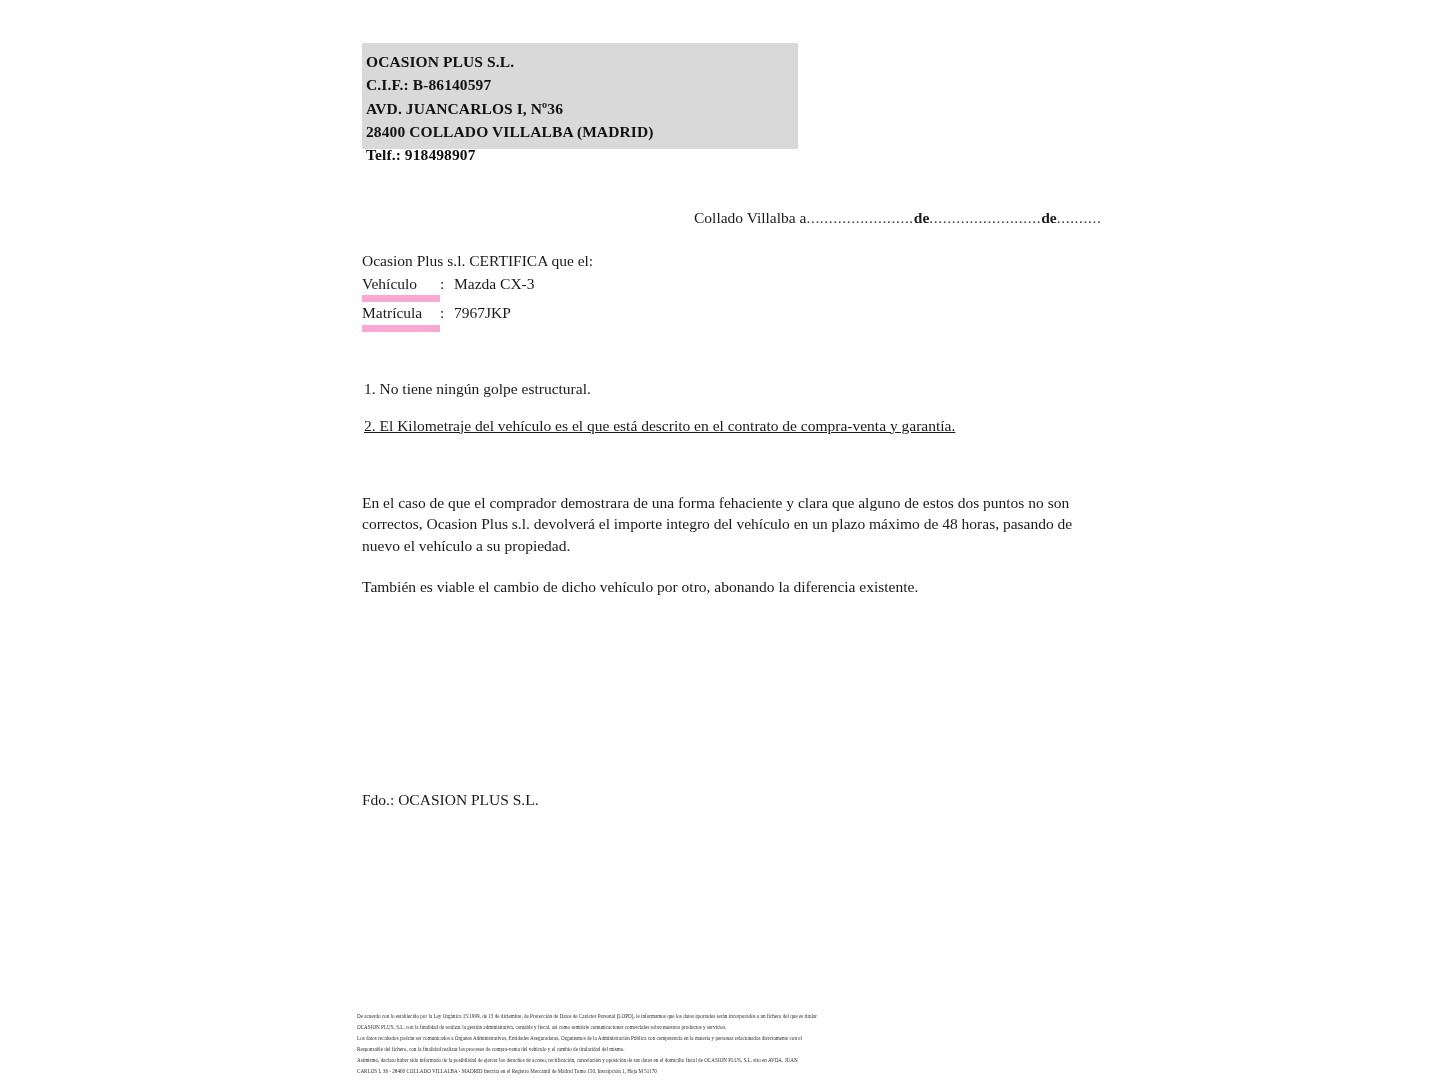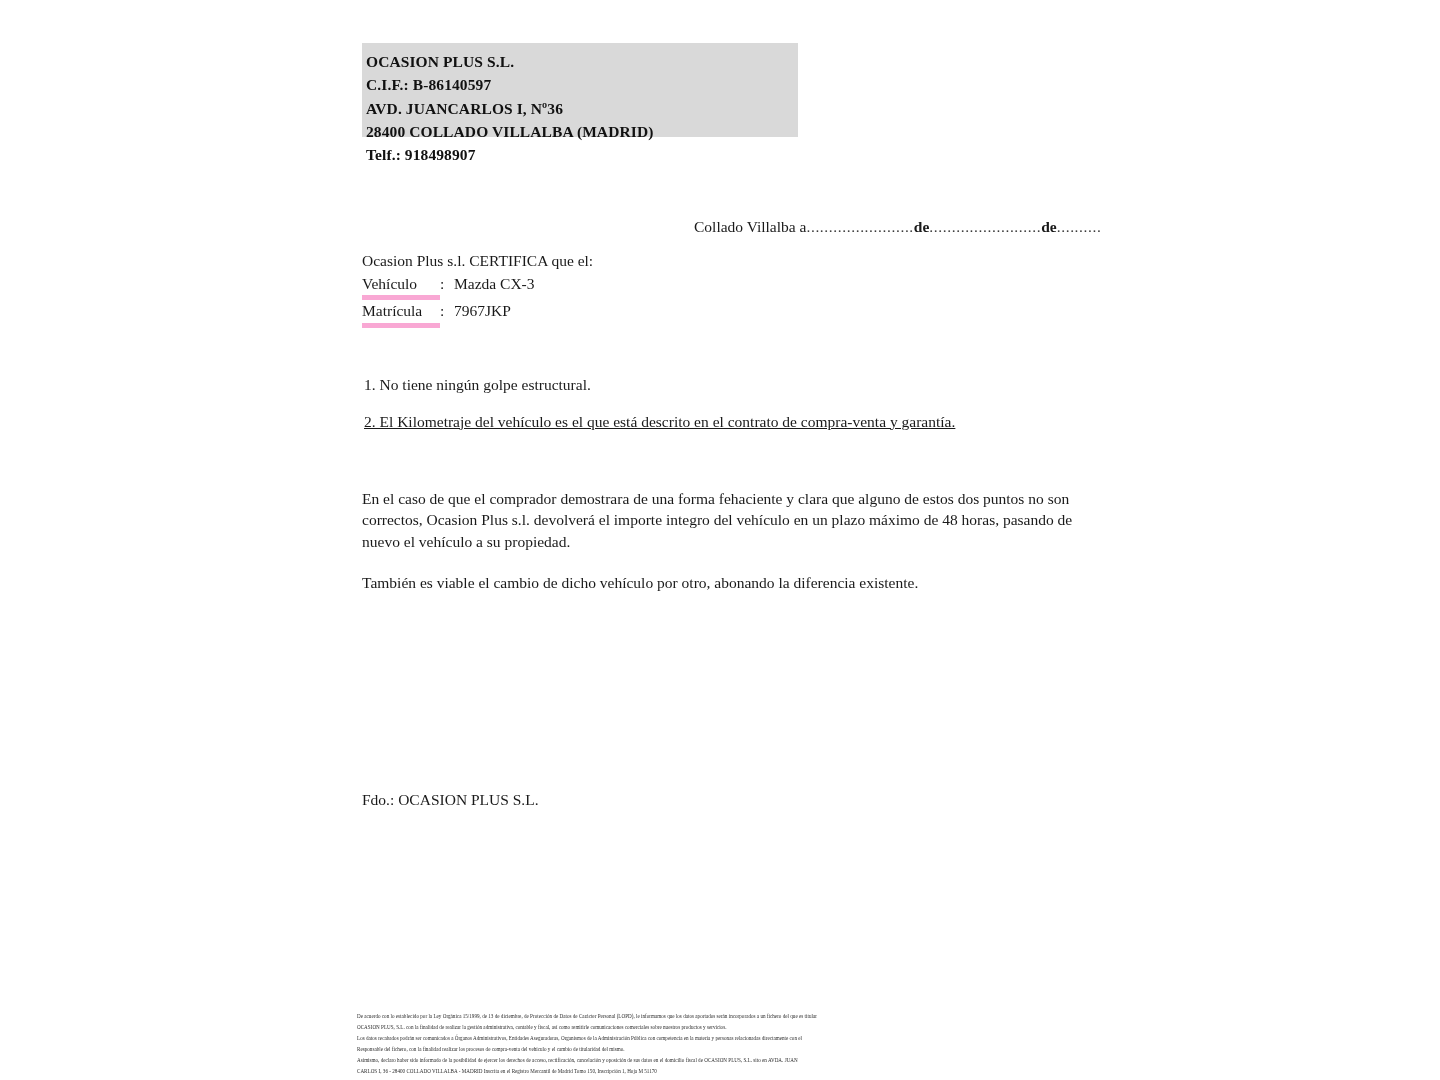--- a/index.html
+++ b/index.html
@@ -23,39 +23,39 @@
     inset: 0;
     background: #ffffff;
   }
 
   
   .letterhead {
     position: absolute;
     left: 362px;
     top: 43px;
     width: 436px;
-    height: 94px;
+    height: 106px;
     background: #d9d9d9;
     box-sizing: border-box;
     padding: 7px 0 0 4px;
   }
   .letterhead .lh-line {
     font-weight: bold;
     font-size: 15.5px;
     line-height: 23.3px;
     letter-spacing: 0.1px;
     color: #111111;
     white-space: nowrap;
   }
 
   
   .dateline {
     position: absolute;
     left: 694px;
-    top: 217px;
+    top: 208px;
     font-size: 15.5px;
     line-height: 20px;
     color: #1a1a1a;
     white-space: nowrap;
   }
   .dateline .dots {
     letter-spacing: 0.6px;
     color: #3a3a3a;
   }
   .dateline .de {
@@ -82,21 +82,21 @@
     list-style: none;
   }
   .spec-row {
     font-size: 15.5px;
     line-height: 22.5px;
     white-space: nowrap;
   }
   .spec-label {
     display: inline-block;
     width: 78px;
-    border-bottom: 5px solid #f9a8d4;
+    border-bottom: 7px solid #f9a8d4;
     text-decoration: none;
   }
   .spec-sep {
     display: inline-block;
     width: 14px;
   }
   .spec-value {
     display: inline;
     text-align: center;
   }

